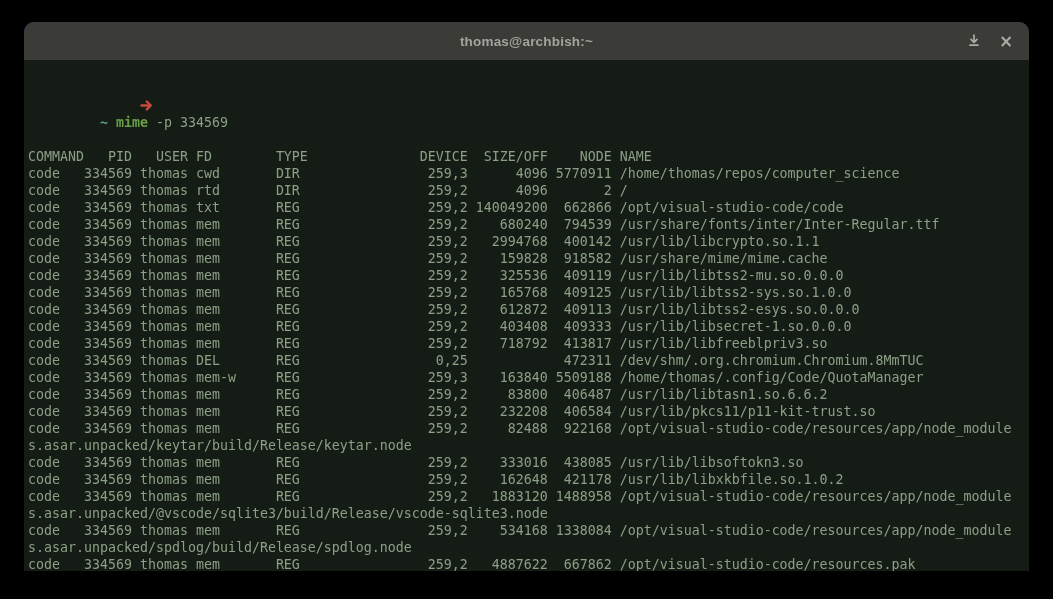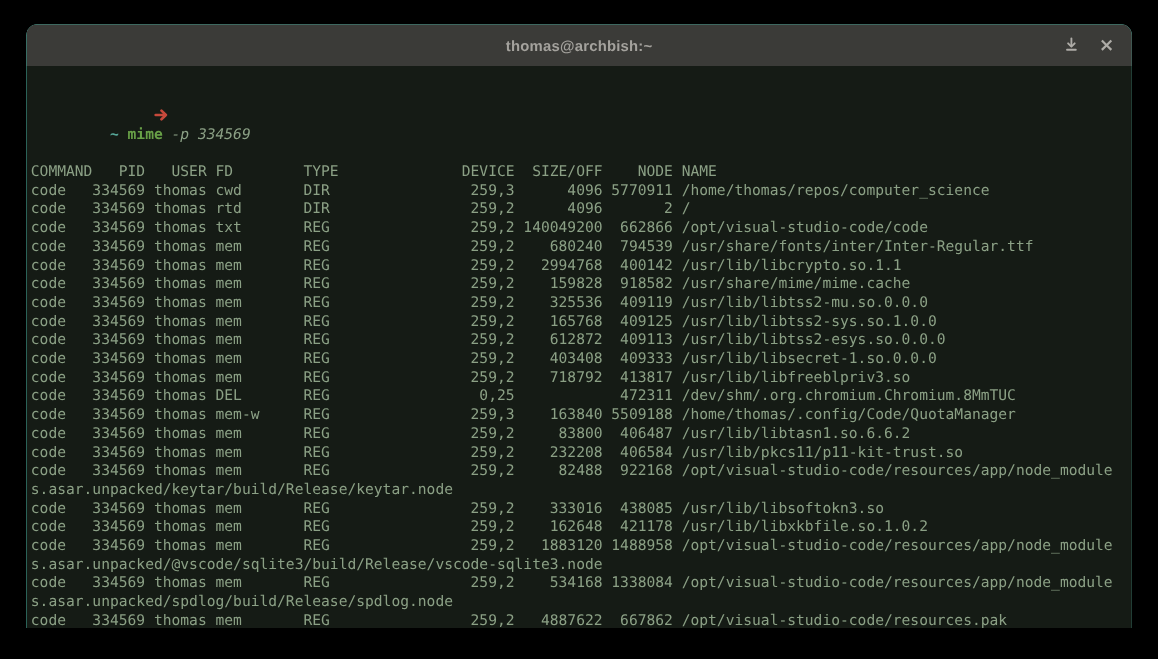--- a/index.html
+++ b/index.html
@@ -8,21 +8,21 @@
     background: #000000;
     overflow: hidden;
     font-family: "DejaVu Sans Mono", monospace;
   }
   .window {
     position: absolute;
     left: 24px; top: 22px;
     width: 1005px; height: 549px;
     border-radius: 10px 10px 0 0;
     overflow: hidden;
-    background: #5eead4;
+    background: #4c1d95;
   }
   .titlebar {
     height: 38px;
     background: #3b3b38;
     display: flex;
     align-items: center;
     justify-content: center;
     position: relative;
   }
   .titlebar .title {
@@ -70,21 +70,21 @@
     white-space: pre;
   }
   .p-arrow {
     display: inline-block;
     width: 3ch;
     color: #c6493b;
   }
   .p-arrow svg { display: inline-block; vertical-align: -1px; }
   .p-cwd   { color: #55a596; font-weight: bold; margin-right: 1ch; }
   .p-cmd   { color: #68a047; font-weight: bold; margin-right: 1ch; }
-  .p-args  { color: #8ba085; font-style: italic; }
+  .p-args  { color: #8ba085; }
   pre.term-text {
     font: 13.29px/17px "DejaVu Sans Mono", monospace;
     color: #8ba085;
     width: 123ch;
     white-space: pre-wrap;
     word-break: break-all;
     overflow-wrap: anywhere;
   }
 </style>
 </head>

